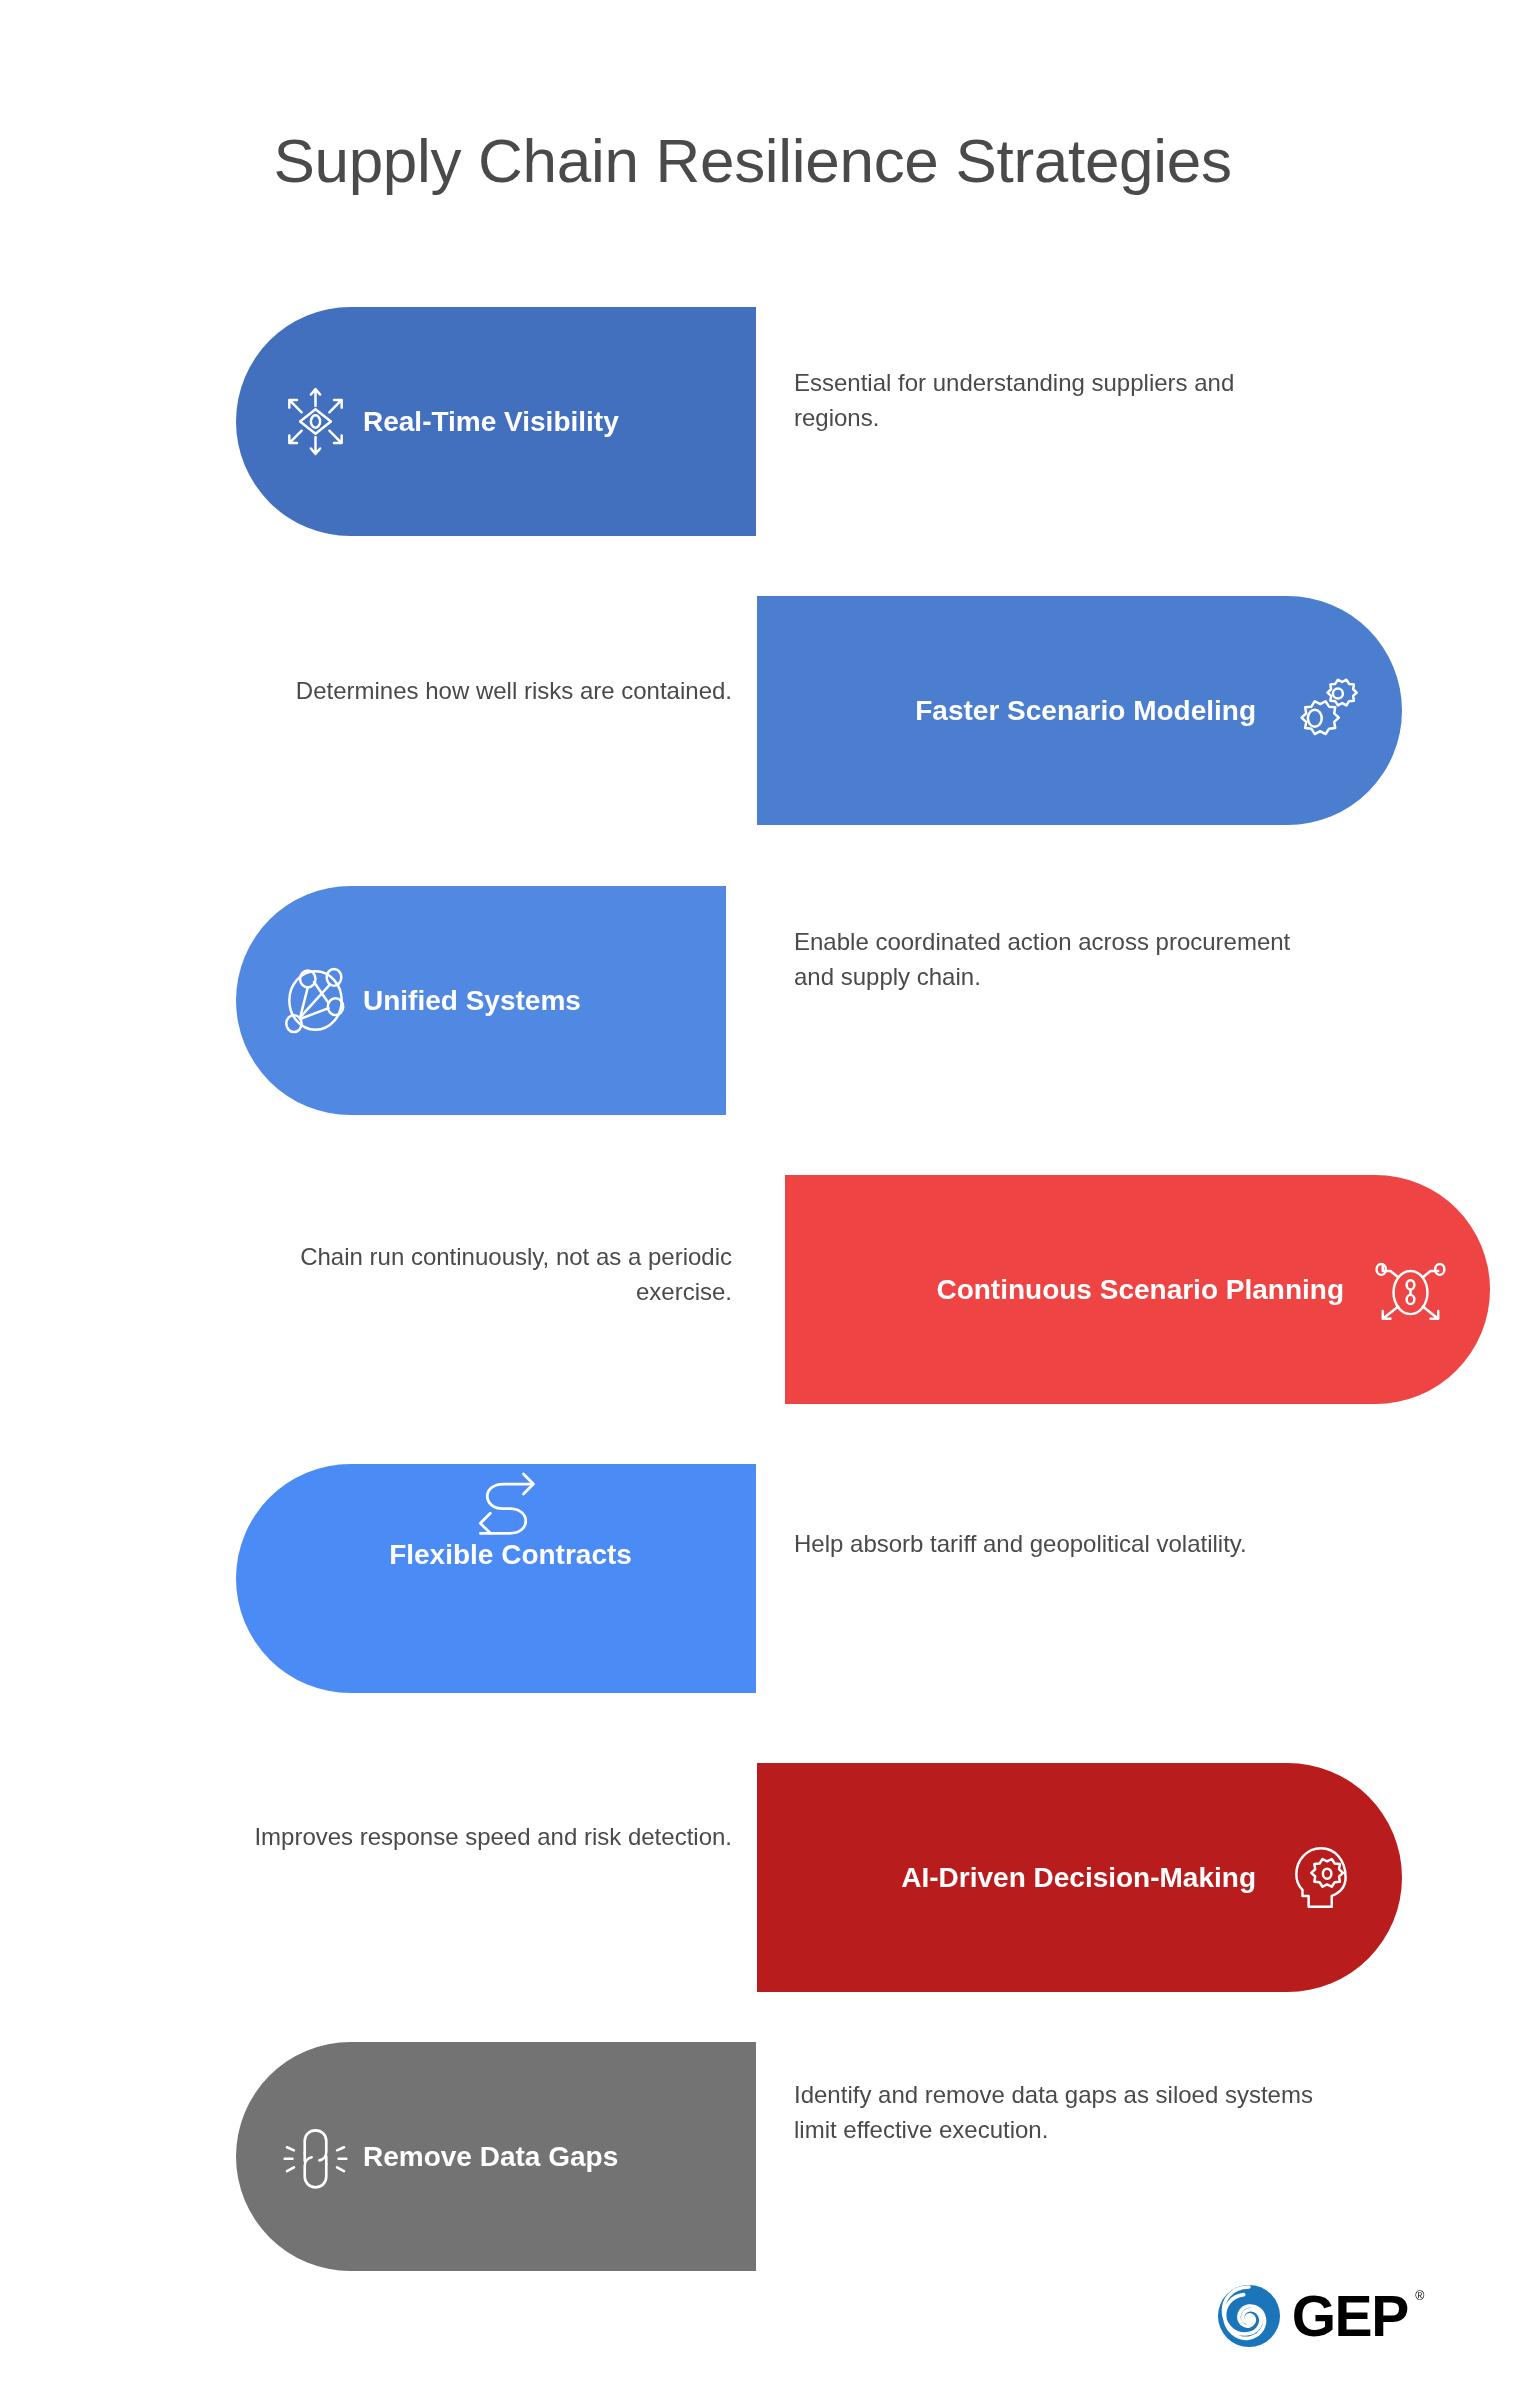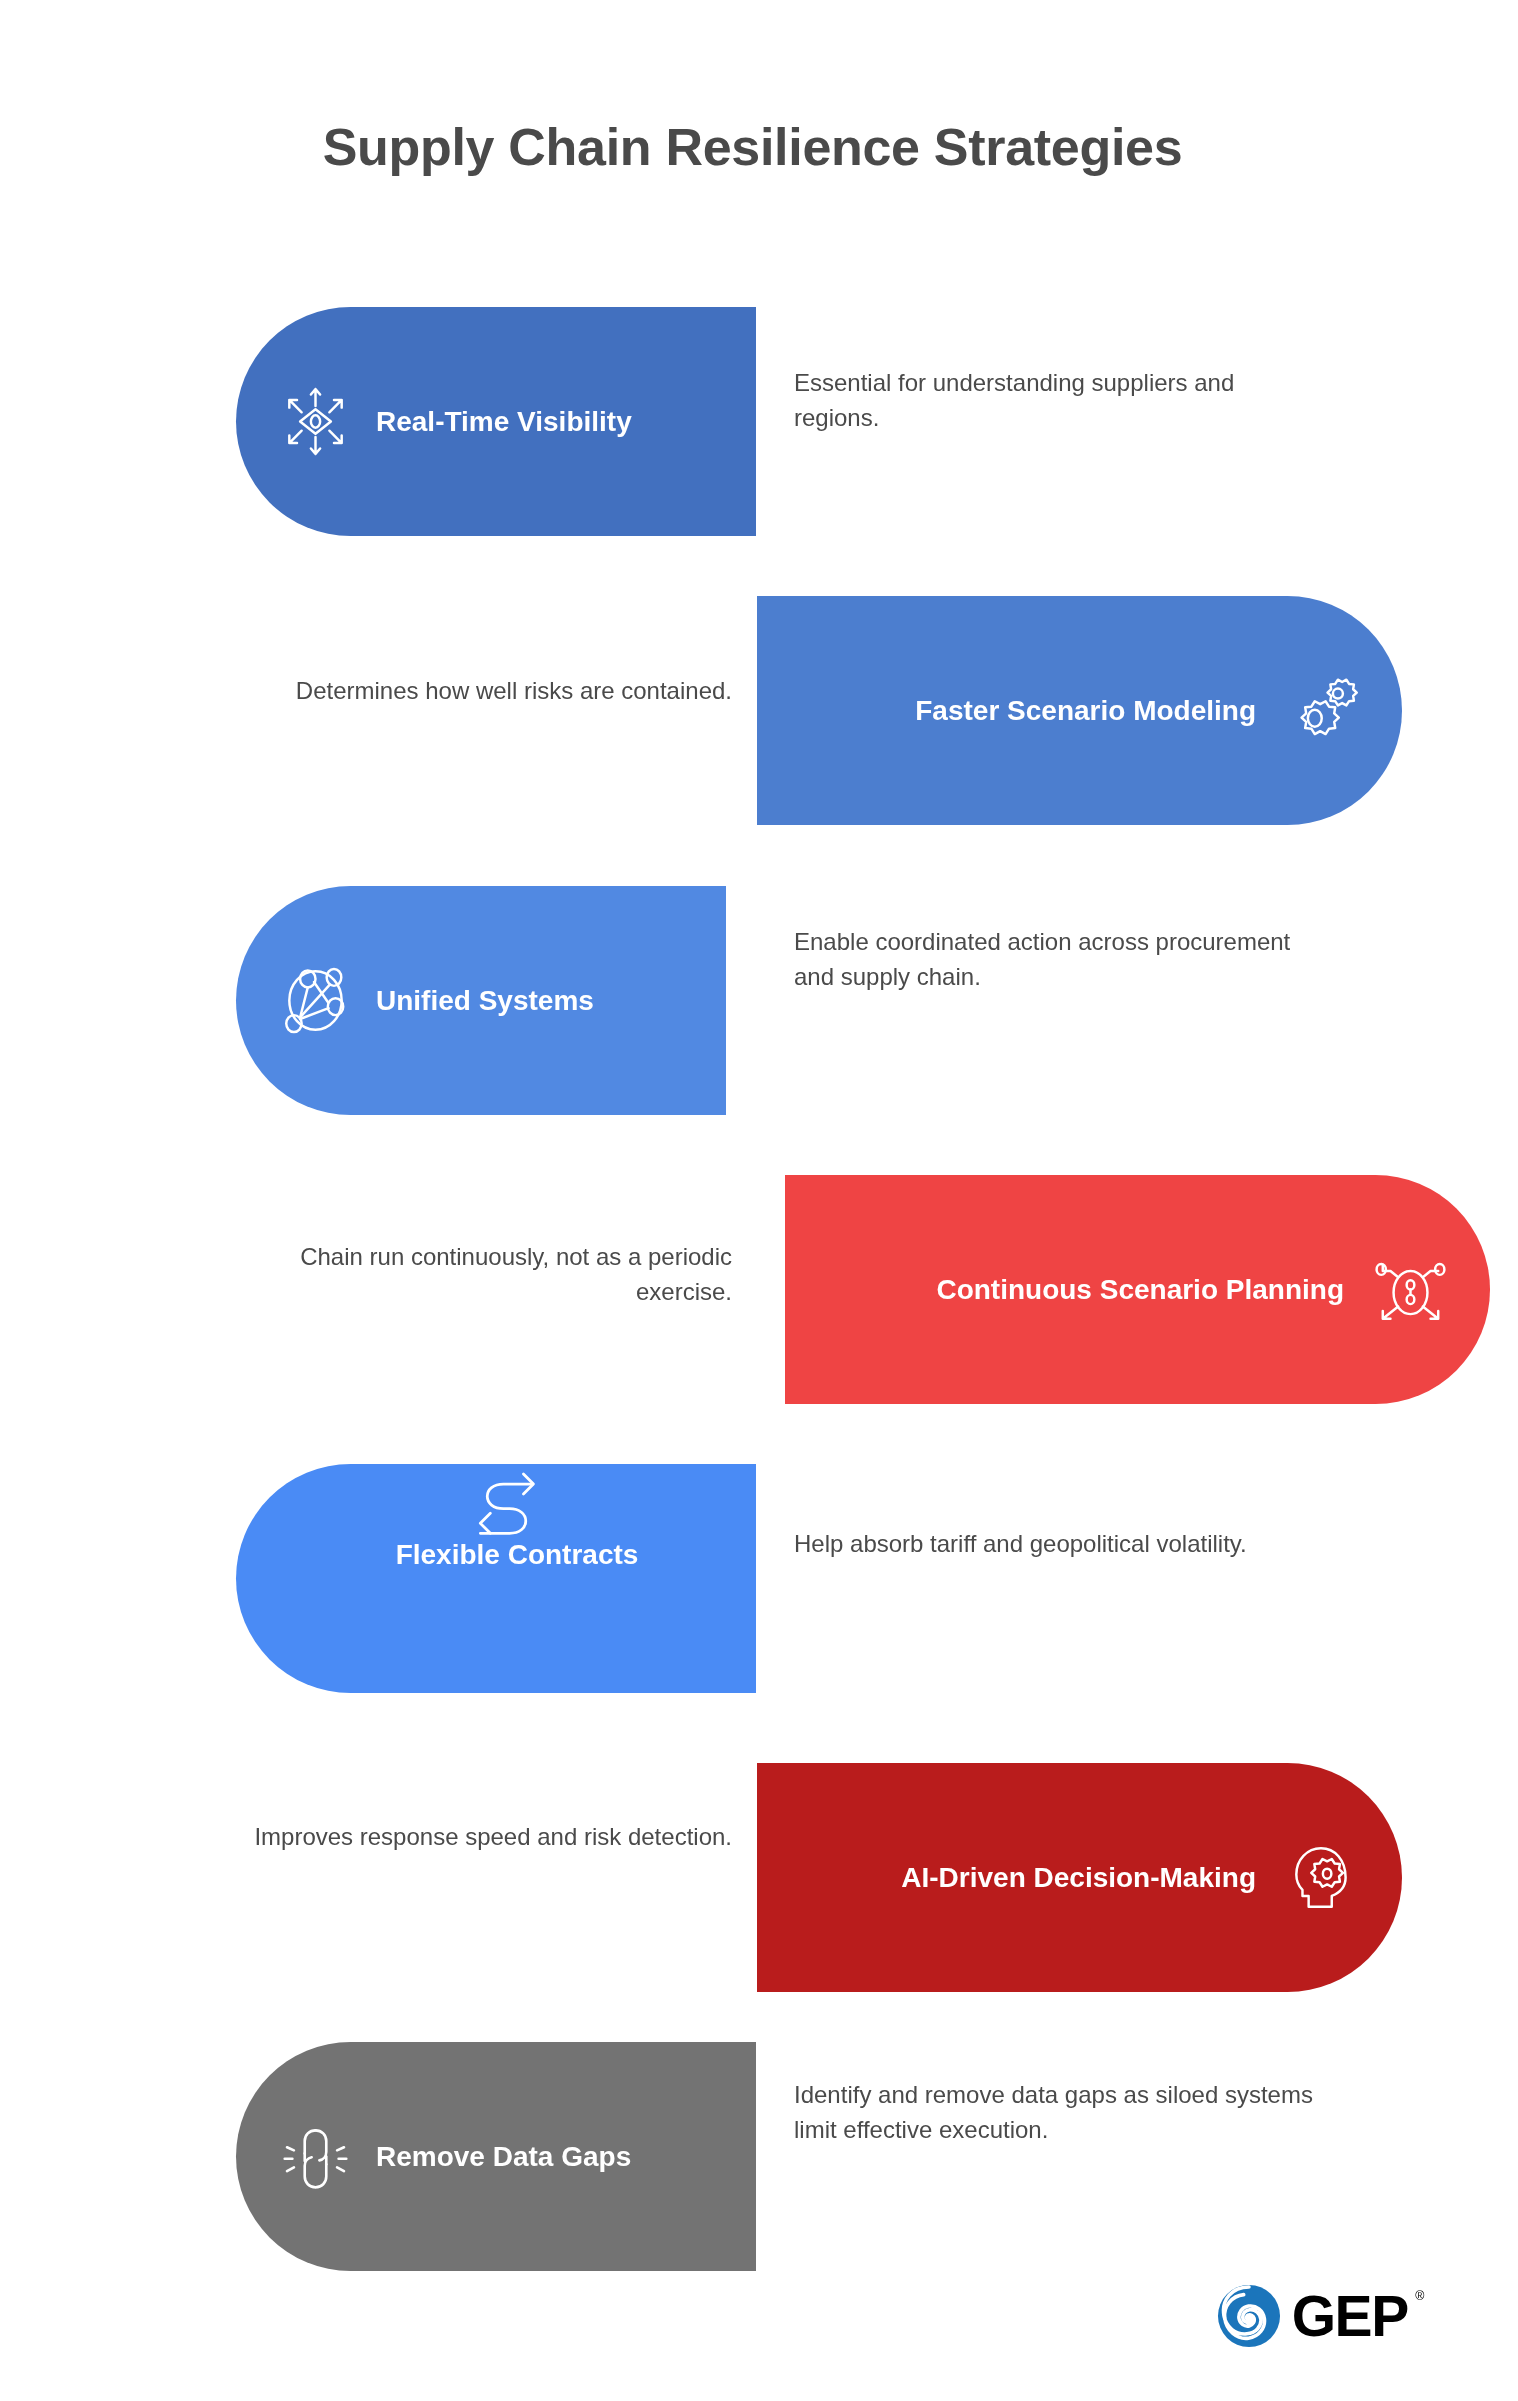--- a/index.html
+++ b/index.html
@@ -13,25 +13,26 @@
 
   
   .title-wrap {
     position:absolute;
     left:0; top:117px;
     width:1519px;
     text-align:center;
   }
   .title {
     display:inline-block;
-    font-size:52px;
-    font-weight:bold;
+    font-size:62px;
+    font-weight:normal;
     color:#4a4a4a;
     letter-spacing:-0.3px;
     transform:translateX(-7px);
+    margin-top:8px;
   }
 
   
   .row { position:absolute; left:0; width:1519px; }
 
   .pill {
     position:absolute;
     display:flex;
     align-items:center;
     height:229px;
@@ -53,21 +54,21 @@
     padding-left:39px;
   }
 
   .pill-label {
     font-size:28px;
     font-weight:bold;
     color:#ffffff;
     white-space:nowrap;
     line-height:1;
   }
-  .pill.left .pill-label { margin-left:22px; }
+  .pill.left .pill-label { margin-left:9px; }
   .pill.right .pill-label { margin-right:28px; }
 
   .pill-icon {
     width:77px; height:77px;
     flex:0 0 77px;
     display:block;
   }
   .pill-icon svg { width:77px; height:77px; display:block; }
 
   

